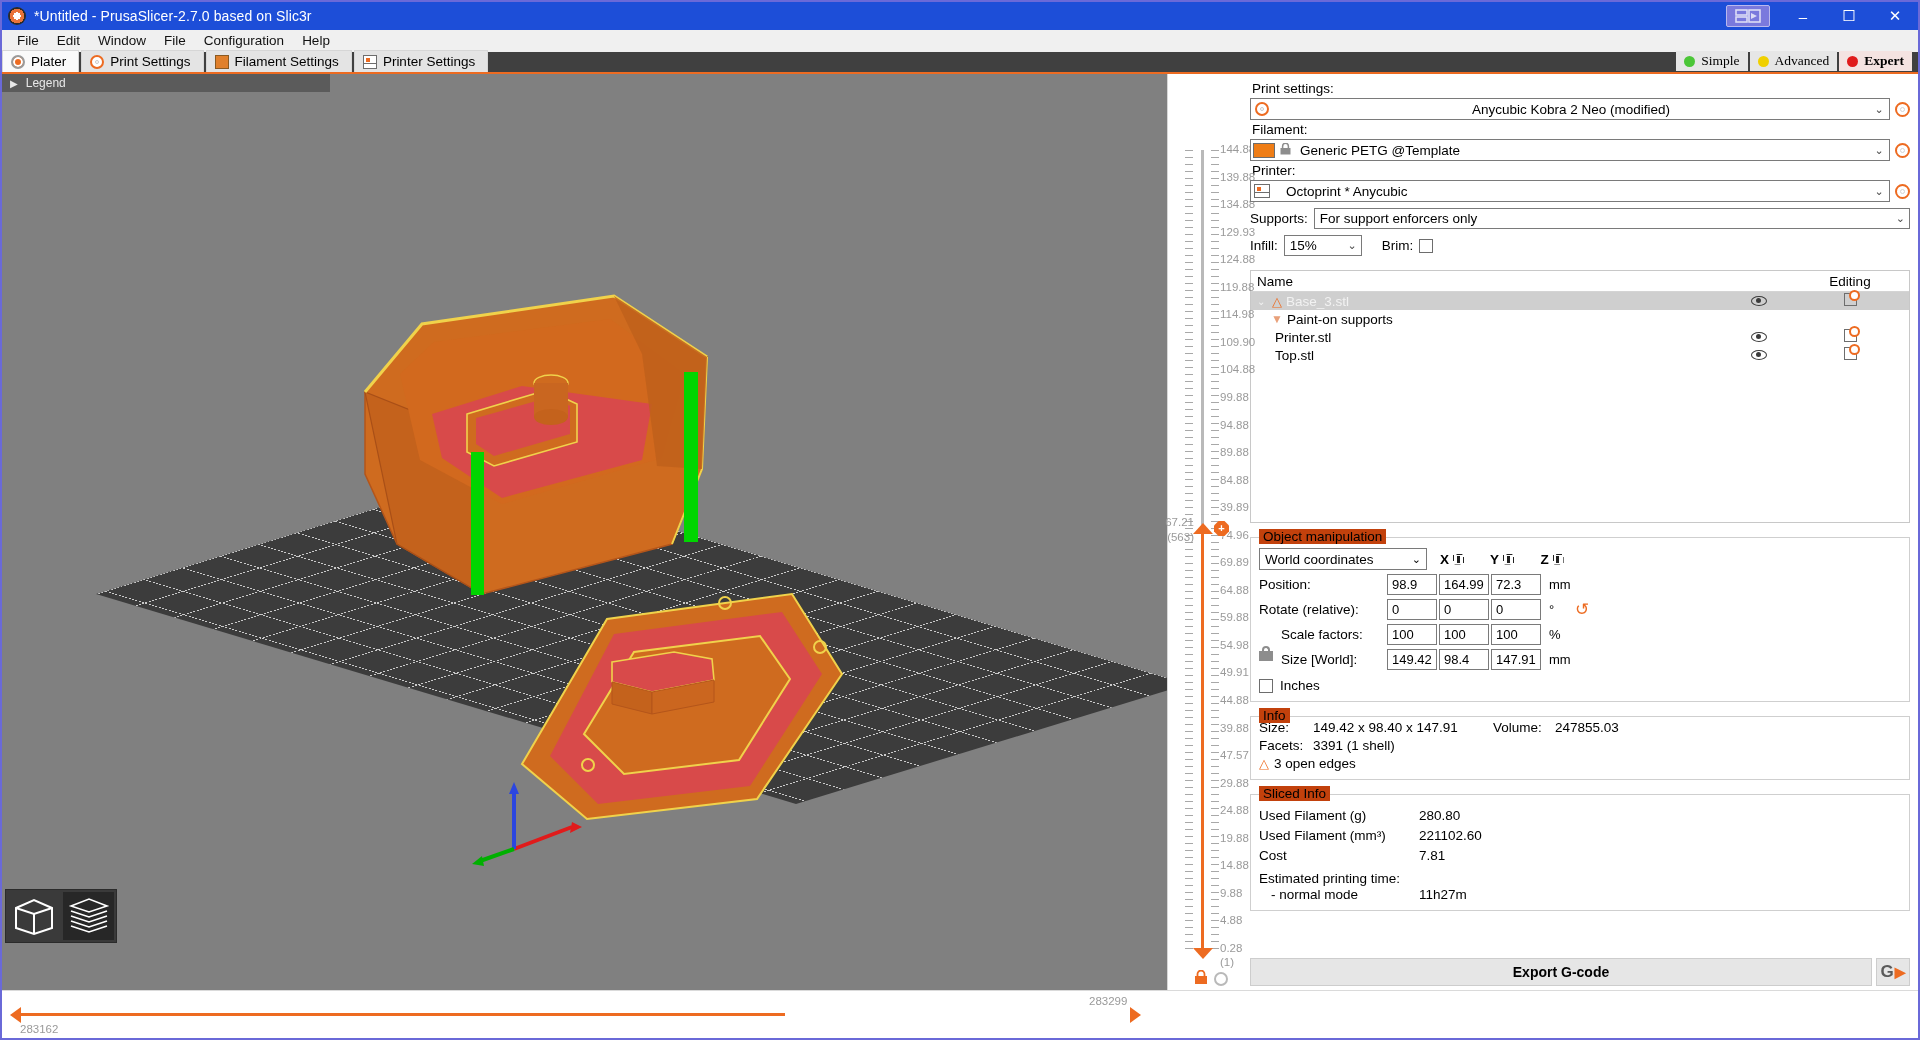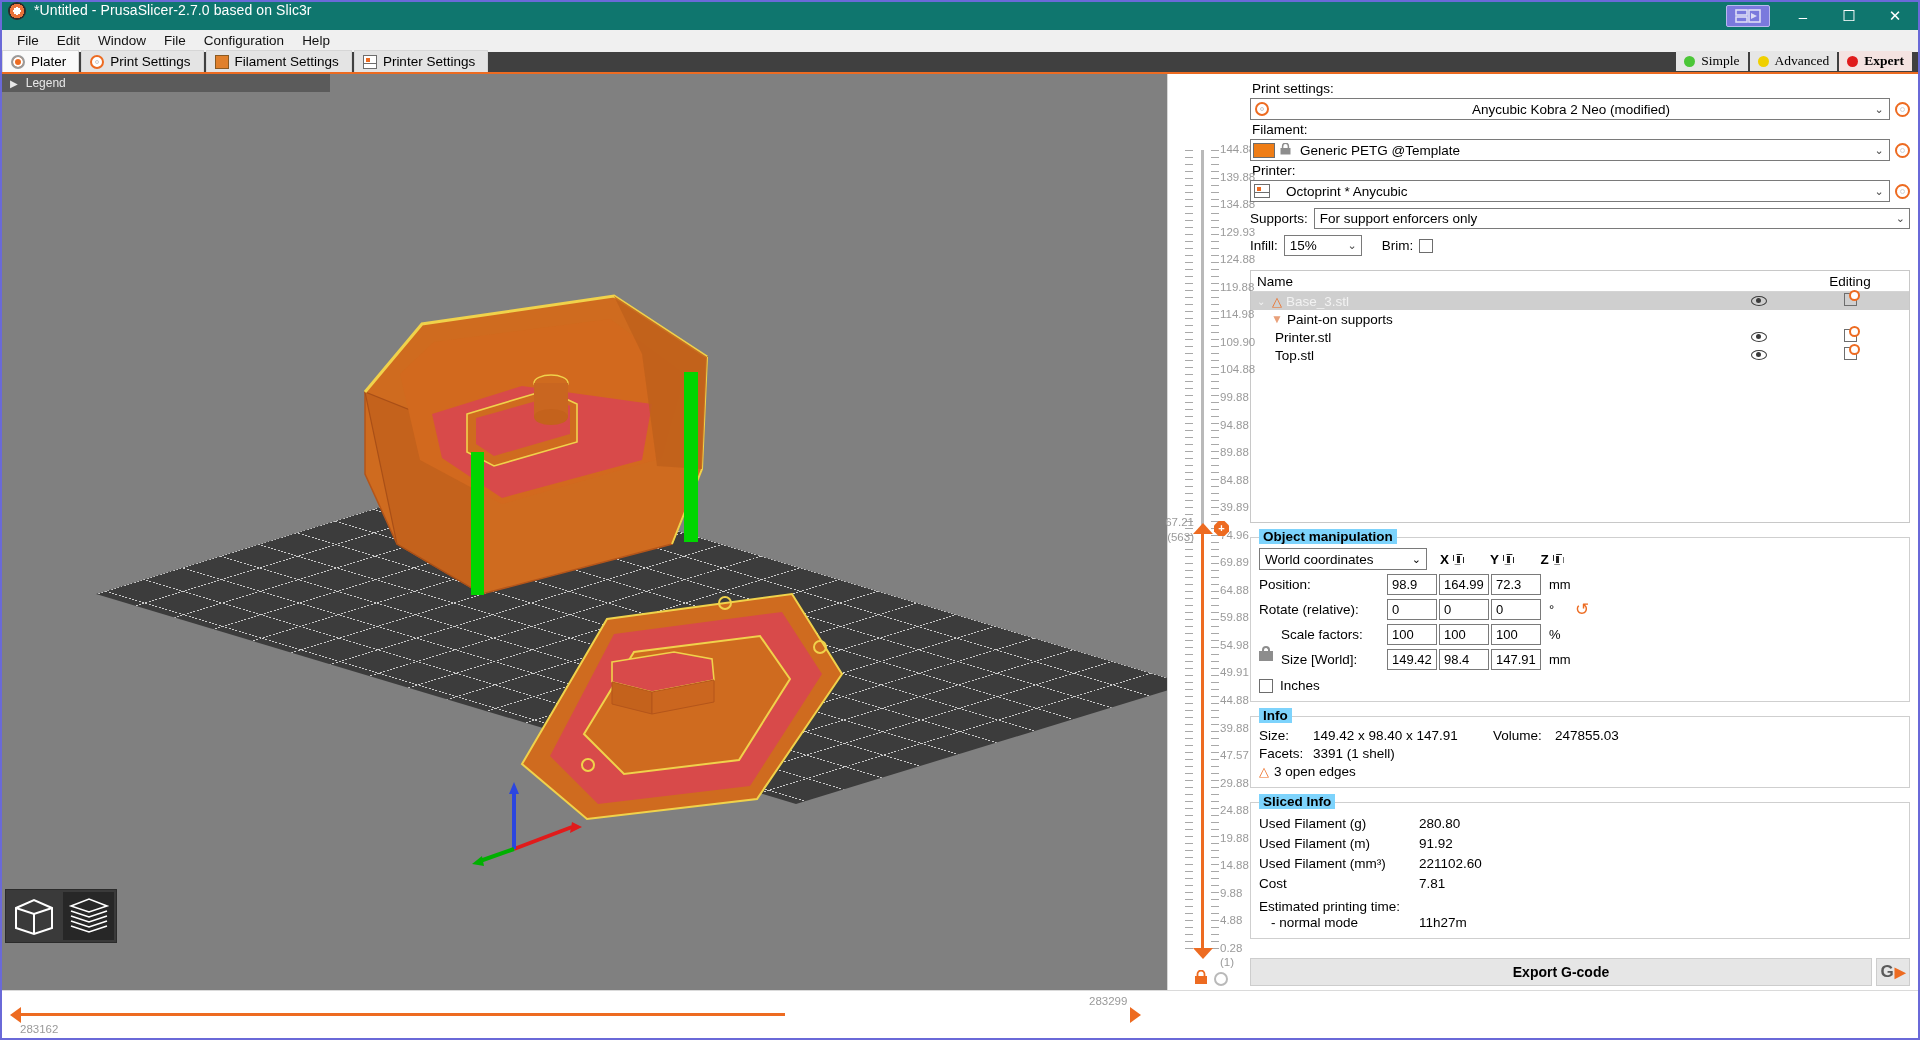--- a/index.html
+++ b/index.html
@@ -15,22 +15,22 @@
   #app {
     width: 1920px; height: 1040px;
     position: relative;
     display: flex; flex-direction: column;
     border: 2px solid #6a69d8;
   }
 
   
   #titlebar {
     height: 28px; min-height: 28px;
-    background: #0f766e;
-    display: flex; 
+    background: #1d4ed8;
+    display: flex; align-items: center;
     color: #fff;
     position: relative;
   }
   #titlebar .app-icon {
     width: 18px; height: 18px; margin: 0 8px 0 6px;
     border-radius: 50%;
     background: radial-gradient(circle at 50% 50%, #fff 0 28%, #e9733a 28% 58%, #2b2b2b 58% 100%);
     flex: 0 0 auto;
   }
   #titlebar .title-text { font-size: 14px; letter-spacing: .1px; }
@@ -236,22 +236,22 @@
   .eye { display:inline-block; width:16px; height:10px; border-radius:50% 50%;
          border:1.5px solid #3c3c3c; position:relative; }
   .eye::after { content:""; position:absolute; left:4.5px; top:1.5px; width:5px; height:5px; border-radius:50%; background:#3c3c3c; }
   .editpage { display:inline-block; width:13px; height:13px; border:1.5px solid #6d6d6d; position:relative; }
   .editpage::after { content:""; position:absolute; right:-4px; top:-4px; width:7px; height:7px; border-radius:50%; border:2px solid #ed6b21; background:#fff;}
   .paint-ico { color:#e8a07a; font-size:12px; margin-left:14px; }
 
   
   .groupbox { border: 1px solid #cfcfcf; margin-top: 10px; padding: 8px 8px 8px 8px; position: relative; }
   .groupbox > .gb-title {
-    position: absolute; top: -9px; left: 8px; background: #7dd3fc; padding: 0 4px;
-    font-weight: bold; font-size: 13.5px;
+    position: absolute; top: -9px; left: 8px; background: #c2410c; padding: 0 4px;
+    font-weight: normal; font-size: 13.5px;
   }
 
   
   .om-head { display:flex; align-items:center; gap: 0; margin-bottom:3px; }
   .om-coord { width: 168px; height: 22px; border:1px solid #7a7a7a; background:#fff;
               display:flex; align-items:center; padding-left:5px; position:relative; font-size:13.5px;}
   .om-coord .caret { position:absolute; right:5px; font-size:11px; }
   .axis-head { width: 50px; text-align:center; font-weight:bold; font-size:13.5px; display:flex; gap:4px; justify-content:center; align-items:center;}
   .axis-head:nth-of-type(1){ margin-left: 10px; }
   .tgt { display:inline-block; width:11px; height:11px; position:relative; }
@@ -683,21 +683,21 @@
           <span class="om-field">147.91</span>
           <span class="om-unit">mm</span>
         </div>
 
         <div class="om-row" style="margin-top:8px;gap:7px">
           <span class="chk"></span>
           <span>Inches</span>
         </div>
       </div>
 
-      <div class="groupbox" style="margin-top:14px;padding-top:8px;">
+      <div class="groupbox" style="margin-top:14px;padding-top:0;">
         <span class="gb-title">Info</span>
         <div class="info-row">
           <span class="k">Size:</span>
           <span class="v" style="width:180px">149.42 x 98.40 x 147.91</span>
           <span class="v" style="width:62px">Volume:</span>
           <span class="v">247855.03</span>
         </div>
         <div class="info-row">
           <span class="k">Facets:</span>
           <span class="v">3391 (1 shell)</span>
@@ -706,24 +706,20 @@
           <span class="warn-tri">△</span>
           <span>3 open edges</span>
         </div>
       </div>
 
       <div class="groupbox" style="margin-top:14px;padding-top:8px;">
         <span class="gb-title">Sliced Info</span>
         <div class="si-row">
           <span class="k">Used Filament (g)</span>
           <span class="v">280.80</span>
-        </div>
-        <div class="si-row">
-          <span class="k">Used Filament (m)</span>
-          <span class="v">91.92</span>
         </div>
         <div class="si-row">
           <span class="k">Used Filament (mm³)</span>
           <span class="v">221102.60</span>
         </div>
         <div class="si-row">
           <span class="k">Cost</span>
           <span class="v">7.81</span>
         </div>
         <div class="si-row" style="margin-top:8px">

